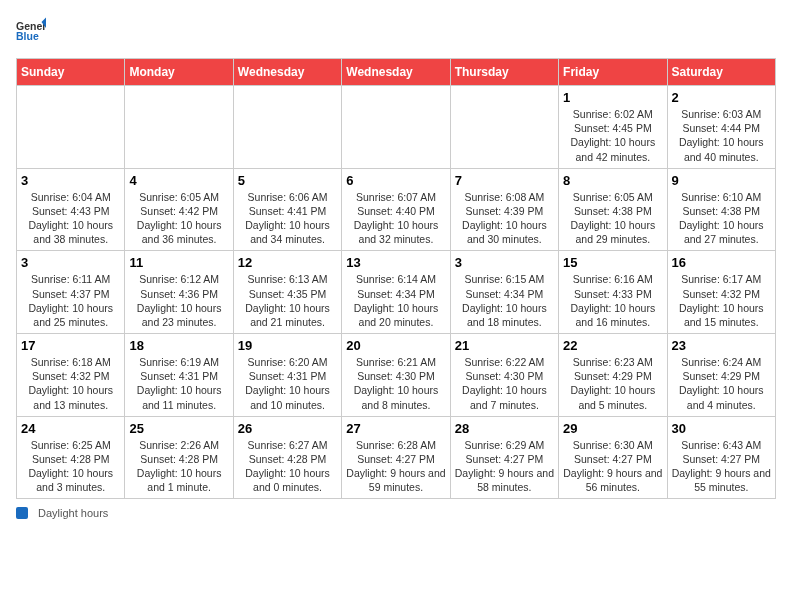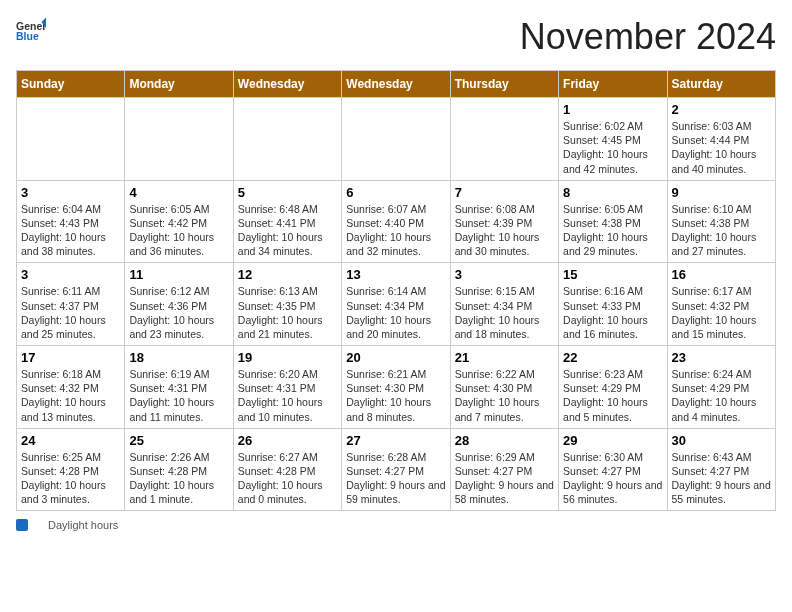--- a/index.html
+++ b/index.html
@@ -34,21 +34,21 @@
     .location {
       font-size: 15px;
       color: #555;
     }
     .calendar {
       width: 100%;
       border-collapse: collapse;
       font-size: 11px;
     }
     .calendar th {
-      background: #a16207;
+      background: #ef4444;
       color: #fff;
       padding: 6px 4px;
       font-size: 12px;
       font-weight: bold;
       text-align: left;
       border: 1px solid #ccc;
     }
     .calendar td {
       border: 1px solid #ccc;
       vertical-align: top;
@@ -58,29 +58,30 @@
     }
     .day-number {
       font-size: 13px;
       font-weight: bold;
       margin-bottom: 2px;
     }
     .day-info {
       font-size: 10.5px;
       color: #333;
       line-height: 1.35;
+      text-align: center;
     }
     .empty { background: #fff; }
     .footer {
       margin-top: 8px;
       font-size: 11px;
       color: #555;
       display: flex;
       align-items: flex-start;
-      gap: 20px;
+      gap: 10px;
     }
     .footer-dot {
       display: inline-block;
       width: 12px;
       height: 12px;
       background: #1a6bbf;
       border-radius: 2px;
     }
   </style>
 </head>
@@ -88,21 +89,20 @@
 
 <div class="header">
   <div class="logo">
     <svg class="logo-icon" viewBox="0 0 40 40" xmlns="http://www.w3.org/2000/svg">
       <text x="0" y="18" font-size="14" font-weight="bold" fill="#333">General</text>
       <text x="0" y="32" font-size="14" font-weight="bold" fill="#1a6bbf">Blue</text>
       <polygon points="34,8 40,2 40,16" fill="#1a6bbf"></polygon>
     </svg>
   </div>
   <div class="title-section">
-    <div class="month-title">November 2024</div>
   </div>
 </div>
 
 <table class="calendar">
   <thead>
     <tr id="header-row">
         <th>Sunday</th>
         <th>Monday</th>
         <th>Wednesday</th>
         <th>Wednesday</th>
@@ -139,21 +139,21 @@
 Daylight: 10 hours and 38 minutes.</div>
         </td>
         <td>
           <div class="day-number">4</div>
           <div class="day-info">Sunrise: 6:05 AM
 Sunset: 4:42 PM
 Daylight: 10 hours and 36 minutes.</div>
         </td>
         <td>
           <div class="day-number">5</div>
-          <div class="day-info">Sunrise: 6:48 AM
+          <div class="day-info">Sunrise: 6:06 AM
 Sunset: 4:41 PM
 Daylight: 10 hours and 34 minutes.</div>
         </td>
         <td>
           <div class="day-number">6</div>
           <div class="day-info">Sunrise: 6:07 AM
 Sunset: 4:40 PM
 Daylight: 10 hours and 32 minutes.</div>
         </td>
         <td>

